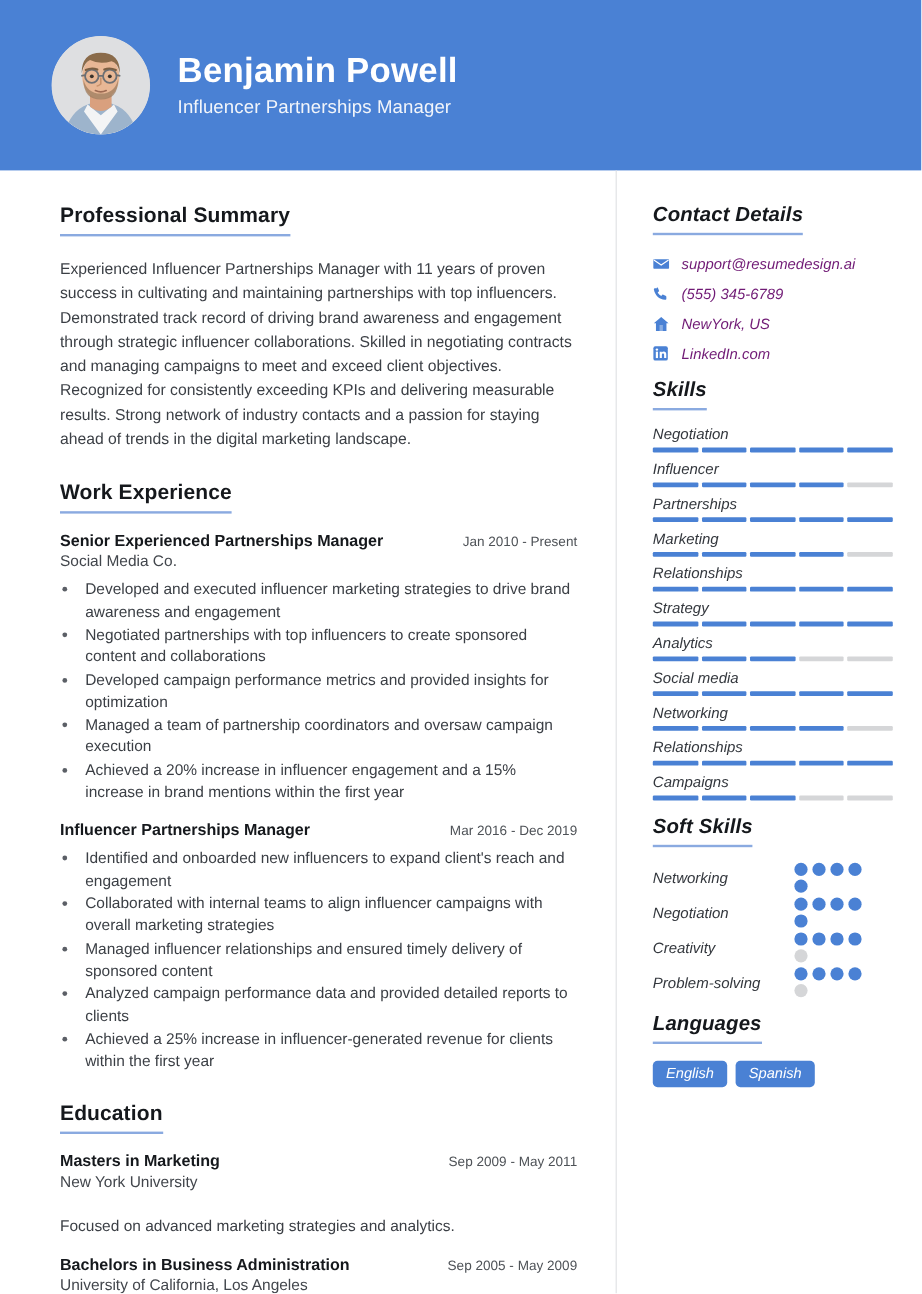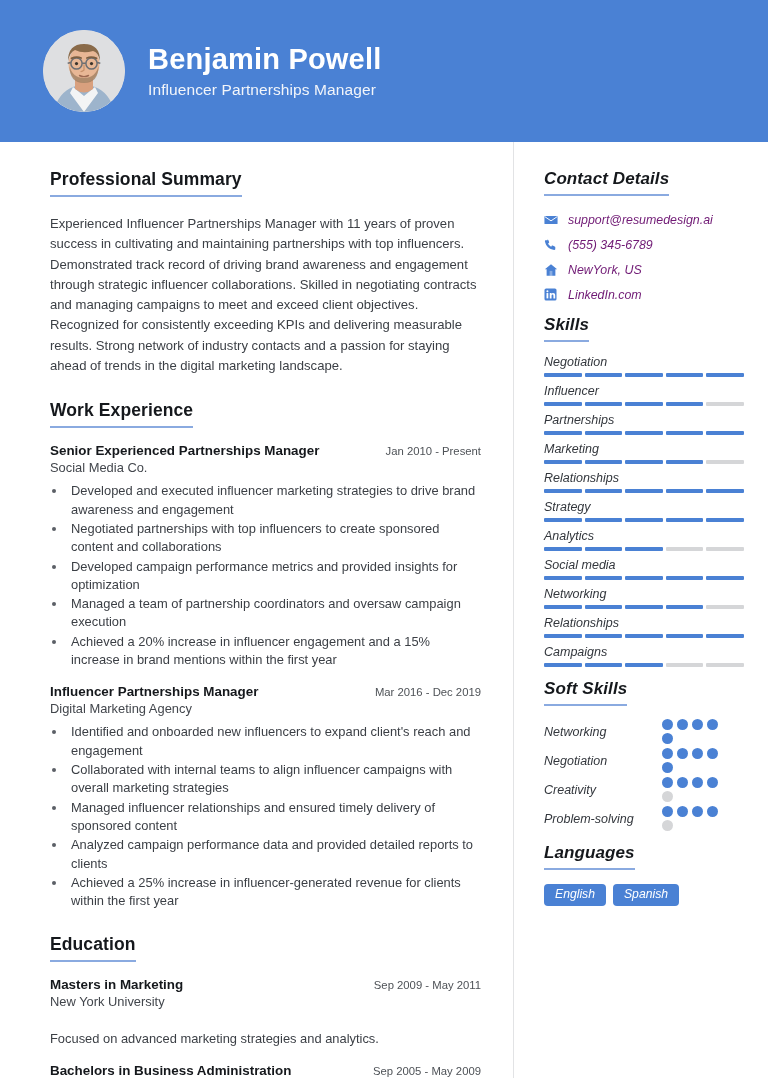--- a/index.html
+++ b/index.html
@@ -309,21 +309,20 @@
                 <li>Developed campaign performance metrics and provided insights for optimization</li>
                 <li>Managed a team of partnership coordinators and oversaw campaign execution</li>
                 <li>Achieved a 20% increase in influencer engagement and a 15% increase in brand mentions within the first year</li>
               </ul>
             </div>
             <div class="entry">
               <div class="entry-head">
                 <span class="entry-role">Influencer Partnerships Manager</span>
                 <span class="entry-date">Mar 2016 - Dec 2019</span>
               </div>
-              <div class="entry-org">Digital Marketing Agency</div>
               <ul class="bullets">
                 <li>Identified and onboarded new influencers to expand client's reach and engagement</li>
                 <li>Collaborated with internal teams to align influencer campaigns with overall marketing strategies</li>
                 <li>Managed influencer relationships and ensured timely delivery of sponsored content</li>
                 <li>Analyzed campaign performance data and provided detailed reports to clients</li>
                 <li>Achieved a 25% increase in influencer-generated revenue for clients within the first year</li>
               </ul>
             </div>
           </div>
       </div>

